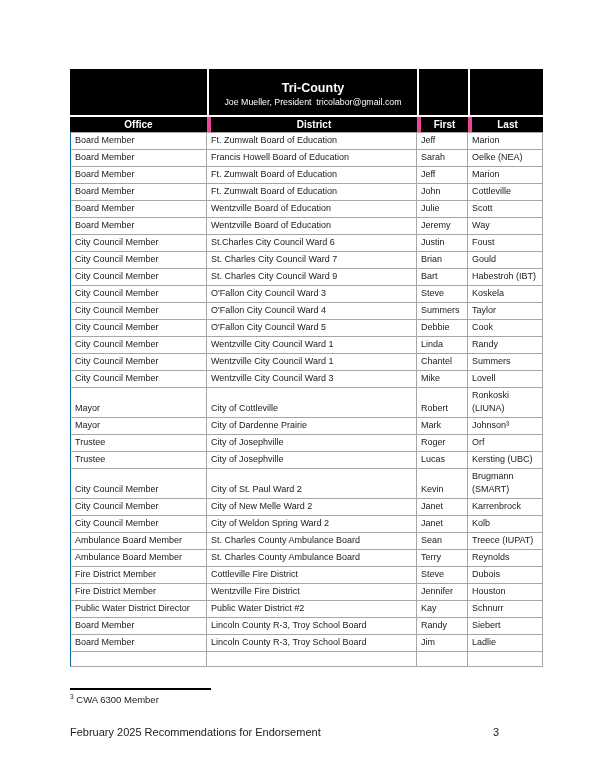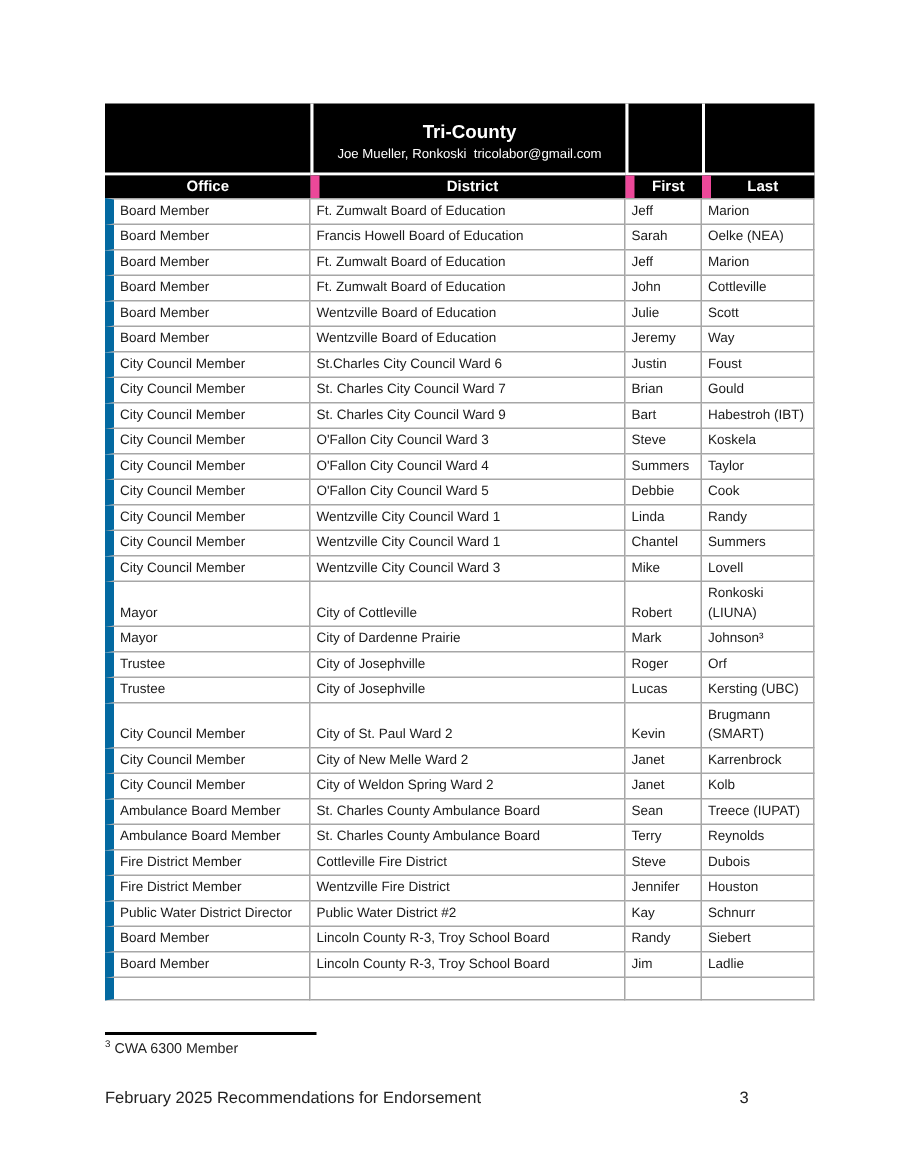--- a/index.html
+++ b/index.html
@@ -55,34 +55,34 @@
   tr.colhead th {
     background: #000000;
     color: #ffffff;
     font-weight: bold;
     font-size: 10px;
     height: 15px;
     text-align: center;
     padding: 1px 2px;
     vertical-align: middle;
   }
-  tr.colhead th + th { border-left: 6px solid #ec4899; }
+  tr.colhead th + th { border-left: 4px solid #ec4899; }
 
   
   tbody td {
     border-right: 1px solid #a6a6a6;
     border-bottom: 1px solid #a6a6a6;
     vertical-align: bottom;
     padding: 1px 2px 2px 4px;
     line-height: 13px;
     height: 15px;
     overflow: hidden;
     word-wrap: normal;
   }
-  tbody td:first-child { border-left: 6px solid #0369a1; }
+  tbody td:first-child { border-left: 1px solid #0369a1; }
   tbody tr:first-child td { border-top: 1px solid #a6a6a6; }
 
   
   .footnote-rule {
     position: absolute;
     left: 70px;
     top: 688px;
     width: 141px;
     height: 2px;
     background: #000000;
@@ -120,21 +120,21 @@
       <col style="width:137px">
       <col style="width:210px">
       <col style="width:51px">
       <col style="width:75px">
     </colgroup>
     <thead>
       <tr class="banner">
         <th></th>
         <th>
           <div class="banner-title">Tri-County</div>
-          <div class="banner-subtitle">Joe Mueller, Ronkoski  tricolabor@gmail.com</div>
+          <div class="banner-subtitle">Joe Mueller, President  tricolabor@gmail.com</div>
         </th>
         <th></th>
         <th></th>
       </tr>
       <tr class="colhead">
         <th>Office</th>
         <th>District</th>
         <th>First</th>
         <th>Last</th>
       </tr>

